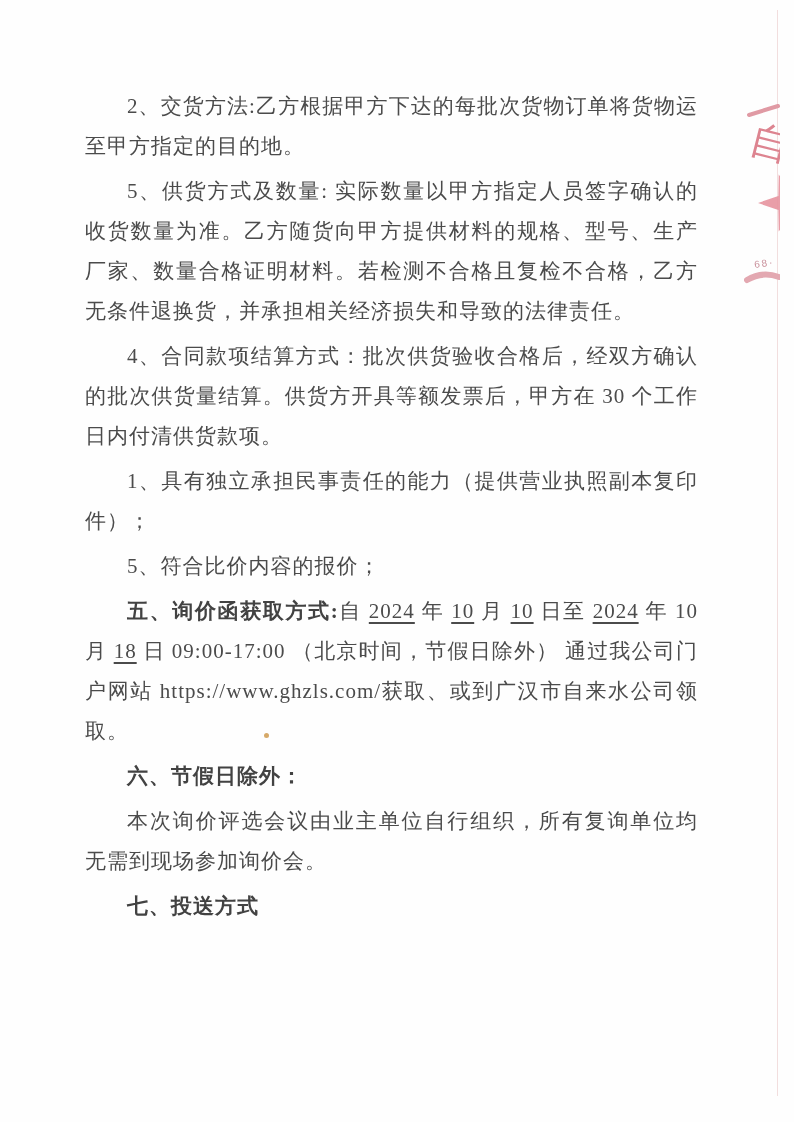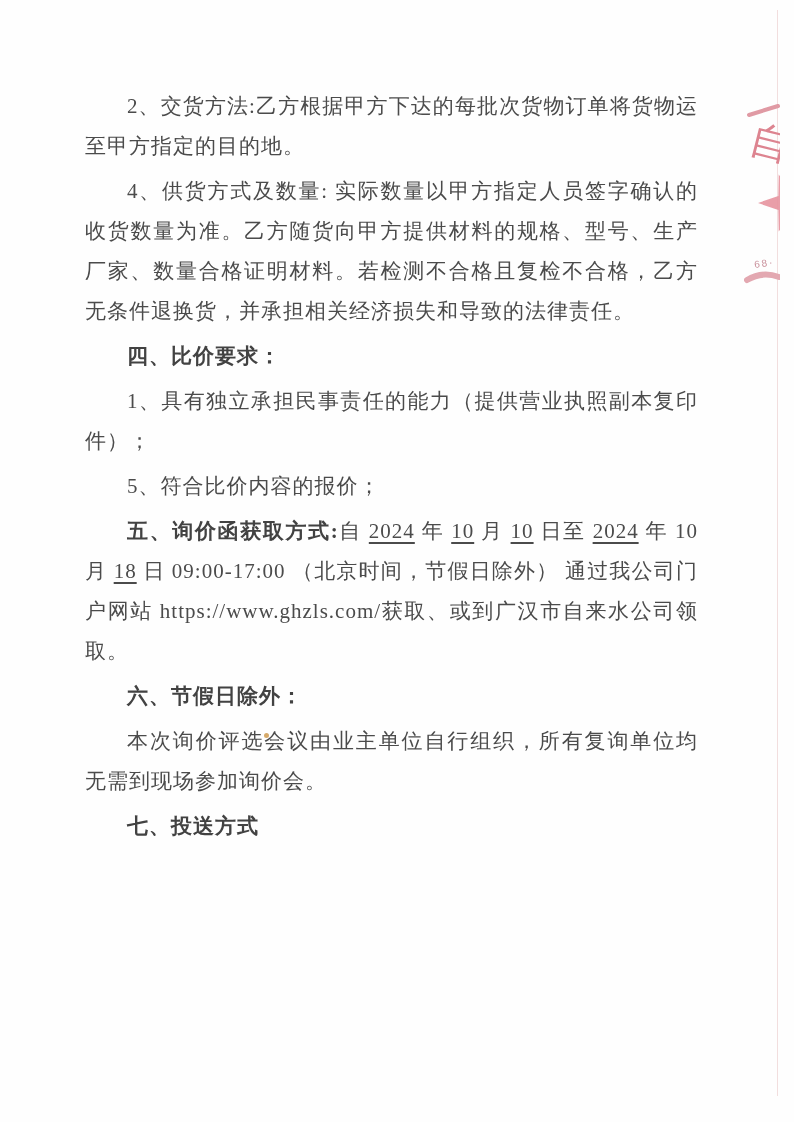--- a/index.html
+++ b/index.html
@@ -51,22 +51,22 @@
     opacity:.8;
   }
 </style>
 </head>
 <body>
 
 <div class="doc-page">
 
   <div class="content">
     <p><span>2、交货方法:乙方根据甲方下达的每批次货物订单将货物运至甲方指定的目的地。</span></p>
-    <p><span>4、供货方式及数量: 实际数量以甲方指定人员签字确认的收货数量为准。乙方随货向甲方提供材料的规格、型号、生产厂家、数量合格证明材料。若检测不合格且复检不合格，乙方无条件退换货，并承担相关经济损失和导致的法律责任。</span></p>
-    <p class="heading"><span class="b">四、比价要求：</span></p>
+    <p><span>5、供货方式及数量: 实际数量以甲方指定人员签字确认的收货数量为准。乙方随货向甲方提供材料的规格、型号、生产厂家、数量合格证明材料。若检测不合格且复检不合格，乙方无条件退换货，并承担相关经济损失和导致的法律责任。</span></p>
+    <p><span>4、合同款项结算方式：批次供货验收合格后，经双方确认的批次供货量结算。供货方开具等额发票后，甲方在 30 个工作日内付清供货款项。</span></p>
     <p><span>1、具有独立承担民事责任的能力（提供营业执照副本复印件）；</span></p>
     <p><span>5、符合比价内容的报价；</span></p>
     <p><span class="b">五、询价函获取方式:</span><span>自 </span><span class="u">2024</span><span> 年 </span><span class="u">10</span><span> 月 </span><span class="u">10</span><span> 日至 </span><span class="u">2024</span><span> 年 10 月 </span><span class="u">18</span><span> 日 09:00-17:00 （北京时间，节假日除外） 通过我公司门户网站 https://www.ghzls.com/获取、或到广汉市自来水公司领取。</span></p>
     <p class="heading"><span class="b">六、节假日除外：</span></p>
     <p><span>本次询价评选会议由业主单位自行组织，所有复询单位均无需到现场参加询价会。</span></p>
     <p class="heading"><span class="b">七、投送方式</span></p>
 
   </div>
 
   <div class="edge-line"></div>

